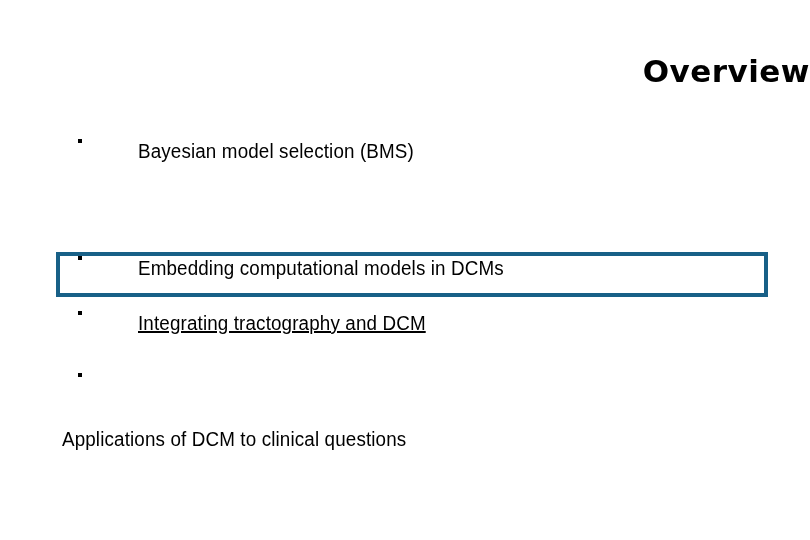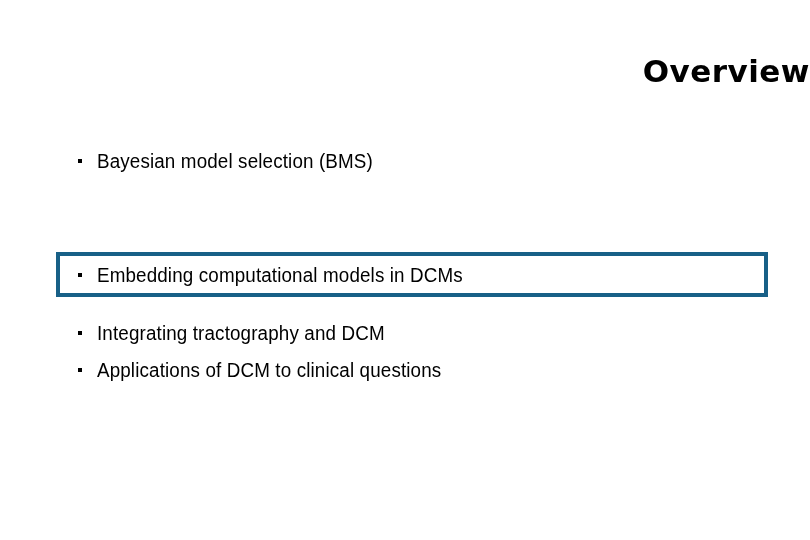--- a/index.html
+++ b/index.html
@@ -49,29 +49,30 @@
     padding: 0;
     list-style: none;
   }
 
   .bullet-row {
     position: absolute;
     left: 56px;
     width: 712px;
     height: 44px;
     display: flex;
-    align-items: center;
+    align-items: flex-start;
     box-sizing: border-box;
+    gap: 41px;
   }
 
   .bullet-row.r0 { top: 139px; }
   .bullet-row.r1 { top: 197px; }
   .bullet-row.r2 { top: 252px; }
-  .bullet-row.r3 { top: 311px; }
-  .bullet-row.r4 { top: 348px; }
+  .bullet-row.r3 { top: 311px; text-decoration: underline; }
+  .bullet-row.r4 { top: 364px; flex-direction: column; }
 
   .bullet-row.highlighted {
     border: 4px solid #186087;
     background: #ffffff;
     height: 45px;
   }
 
   .bullet-marker {
     width: 22px;
     flex: 0 0 22px;

